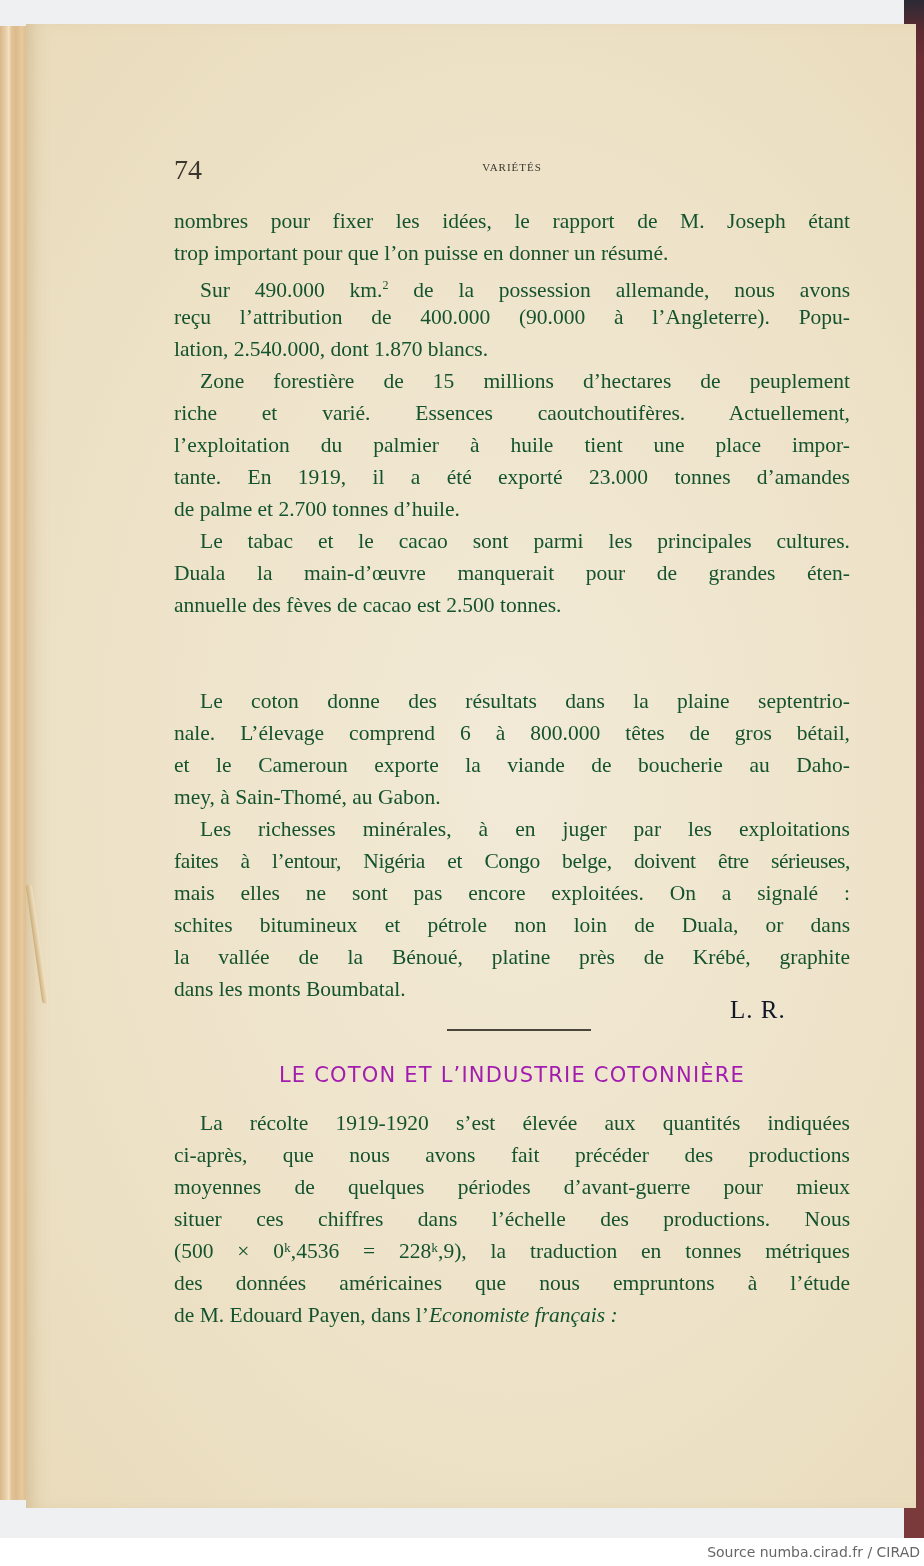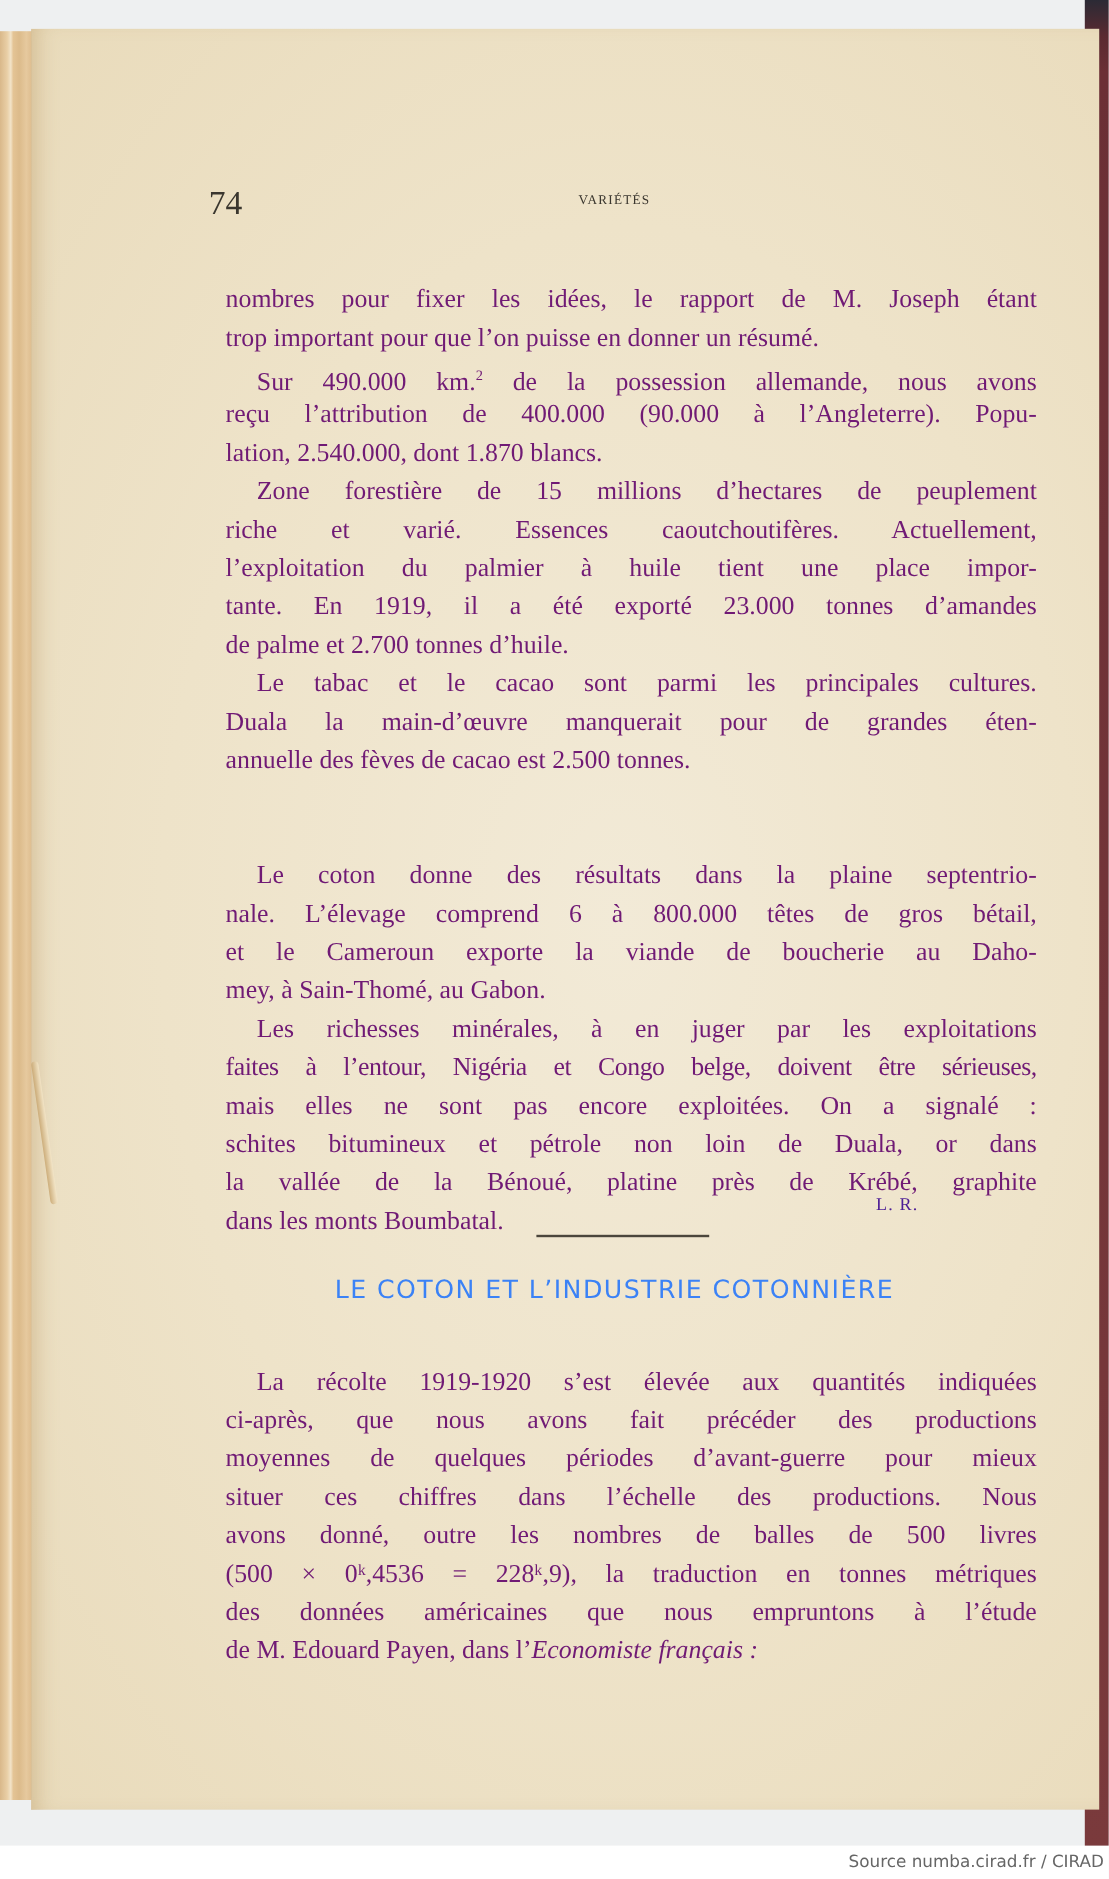--- a/index.html
+++ b/index.html
@@ -40,47 +40,46 @@
     }
     .page-number {
       position: absolute; left: 0; top: 0;
       font-size: 28px;
     }
     .section-title {
       position: absolute; left: 0; right: 0; top: 7px; text-align: center;
       font-size: 11px; letter-spacing: 1px;
     }
     .text-block {
-      position: absolute; left: 188px; width: 676px;
-      color: #701a75;
+      position: absolute; left: 174px; width: 676px;
+      color: #14532d;
       font-size: 21.5px;
       line-height: 32px;
-      margin-top: 28px;
     }
     .line {
       display: block; white-space: nowrap;
       text-align: justify; text-align-last: justify;
       height: 32px;
     }
     .line.last { text-align-last: left; }
     .indent { padding-left: 26px; }
     .signature {
       position: absolute; left: 730px; top: 996px;
-      font-size: 15px; color: #4c1d95; letter-spacing: 1px;
+      font-size: 25px; color: #0f172a; letter-spacing: 1px;
     }
     .divider {
       position: absolute; left: 447px; top: 1029px; width: 144px; height: 2px;
       background: #4b463c;
     }
     .article-title {
       position: absolute; left: 174px; width: 676px; top: 1063px;
       text-align: center;
       font-family: "DejaVu Sans", "Liberation Sans", sans-serif;
       font-size: 21px; letter-spacing: 1.2px;
-      color: #3b82f6;
+      color: #a21caf;
     }
     .italic { font-style: italic; }
     .sup { font-size: 12px; vertical-align: 8px; }
     .source-caption {
       position: absolute; right: 4px; top: 1544px;
       font-family: "DejaVu Sans", "Liberation Sans", sans-serif;
       font-size: 14px; color: #666666;
     }
   </style>
 </head>
@@ -143,19 +142,18 @@
 <div class="signature">L. R.</div>
 <div class="divider"></div>
 
 <div class="article-title">LE COTON ET L’INDUSTRIE COTONNIÈRE</div>
 
 <div class="text-block" style="top:1107px;">
   <span class="line indent">La récolte 1919-1920 s’est élevée aux quantités indiquées</span>
   <span class="line">ci-après, que nous avons fait précéder des productions</span>
   <span class="line">moyennes de quelques périodes d’avant-guerre pour mieux</span>
   <span class="line">situer ces chiffres dans l’échelle des productions. Nous</span>
-  <span class="line">avons donné, outre les nombres de balles de 500 livres</span>
   <span class="line">(500 × 0ᵏ,4536 = 228ᵏ,9), la traduction en tonnes métriques</span>
   <span class="line">des données américaines que nous empruntons à l’étude</span>
   <span class="line last"><span>de M. Edouard Payen, dans l’</span><span class="italic">Economiste français :</span></span>
 </div>
 
 <div class="source-caption">Source numba.cirad.fr / CIRAD</div>
 
 </body></html>

